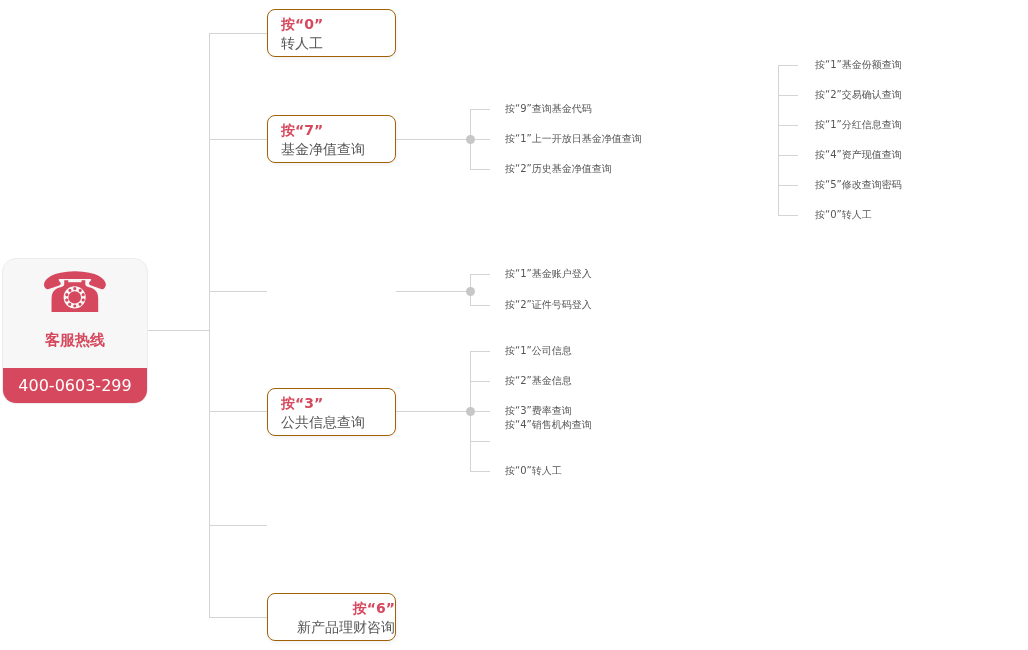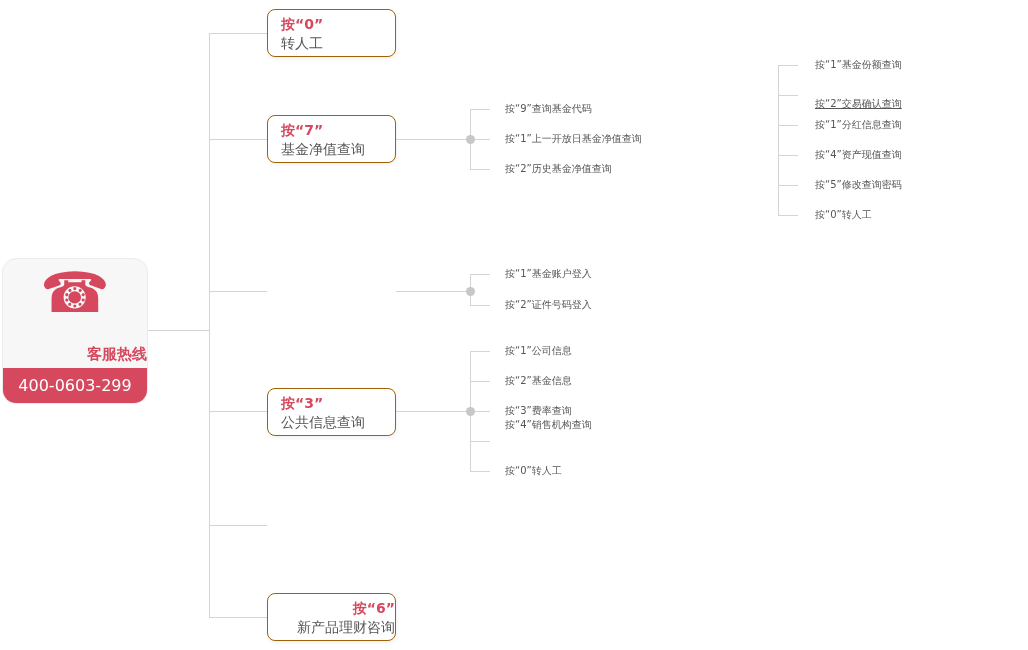--- a/index.html
+++ b/index.html
@@ -39,22 +39,22 @@
   }
   .card .phone-glyph {
     display: block;
     margin-top: 2px;
     text-align: center;
     font-size: 56px;
     line-height: 64px;
     color: var(--accent);
   }
   .card .card-title {
-    text-align: right;
-    margin-top: 20px;
+    text-align: center;
+    margin-top: 6px;
     font-size: 15px;
     font-weight: bold;
     color: var(--accent);
   }
   .card .card-bar {
     position: absolute;
     left: 0; right: 0; bottom: 0;
     height: 35px;
     background: var(--accent);
     color: #ffffff;
@@ -166,19 +166,19 @@
   <div class="leaf" style="left:505px;top:461px;">按“0”转人工</div>
 
   <div class="vline" style="left:778px;top:65px;height:151px;"></div>
   <div class="hline" style="left:778px;top:65px;width:20px;"></div>
   <div class="hline" style="left:778px;top:95px;width:20px;"></div>
   <div class="hline" style="left:778px;top:125px;width:20px;"></div>
   <div class="hline" style="left:778px;top:155px;width:20px;"></div>
   <div class="hline" style="left:778px;top:185px;width:20px;"></div>
   <div class="hline" style="left:778px;top:215px;width:20px;"></div>
   <div class="leaf" style="left:815px;top:55px;">按“1”基金份额查询</div>
-  <div class="leaf" style="left:815px;top:94px;text-decoration:underline;">按“2”交易确认查询</div>
+  <div class="leaf" style="left:815px;top:85px;">按“2”交易确认查询</div>
   <div class="leaf" style="left:815px;top:115px;">按“1”分红信息查询</div>
   <div class="leaf" style="left:815px;top:145px;">按“4”资产现值查询</div>
   <div class="leaf" style="left:815px;top:175px;">按“5”修改查询密码</div>
   <div class="leaf" style="left:815px;top:205px;">按“0”转人工</div>
 
 </div>
 
 </body></html>

